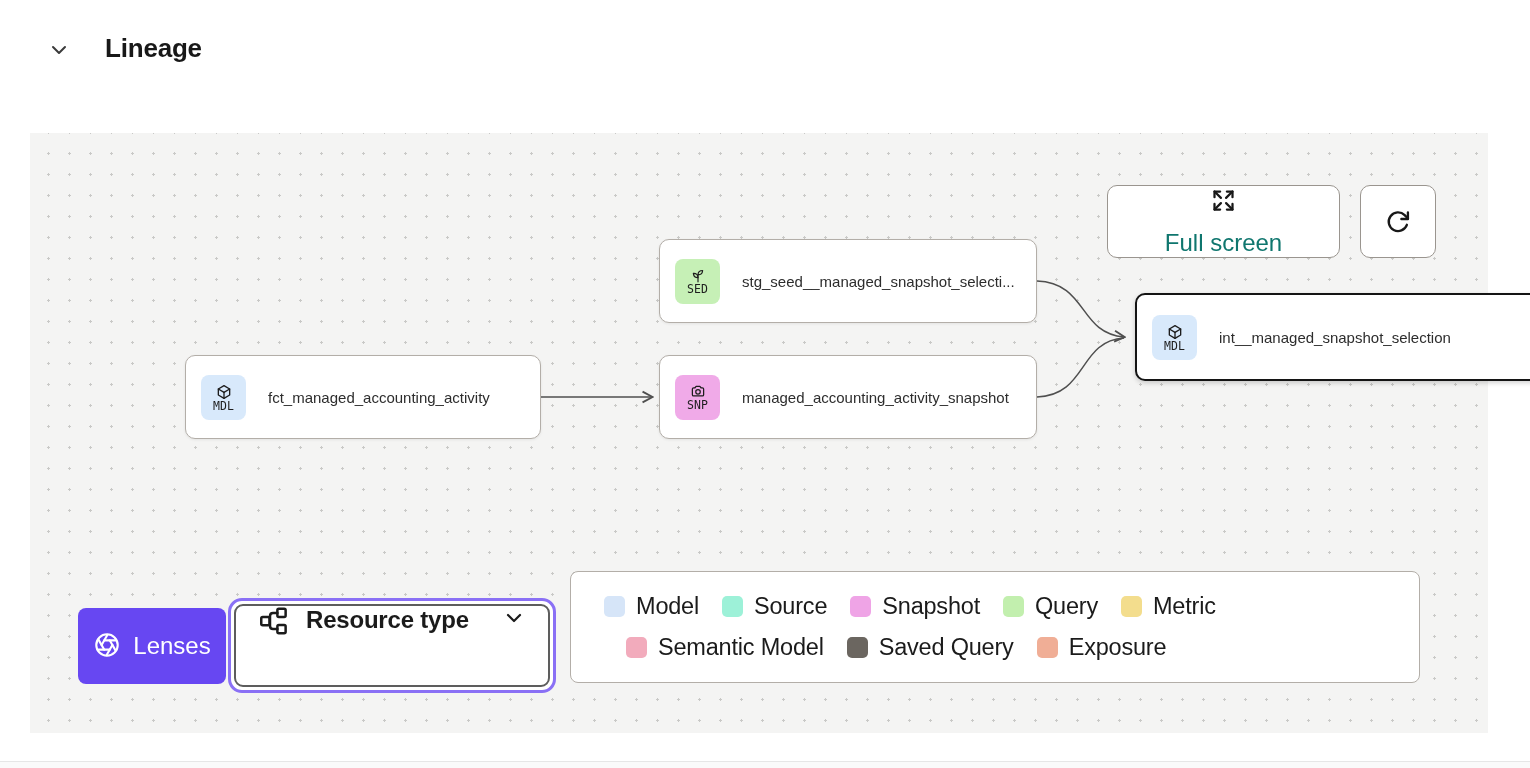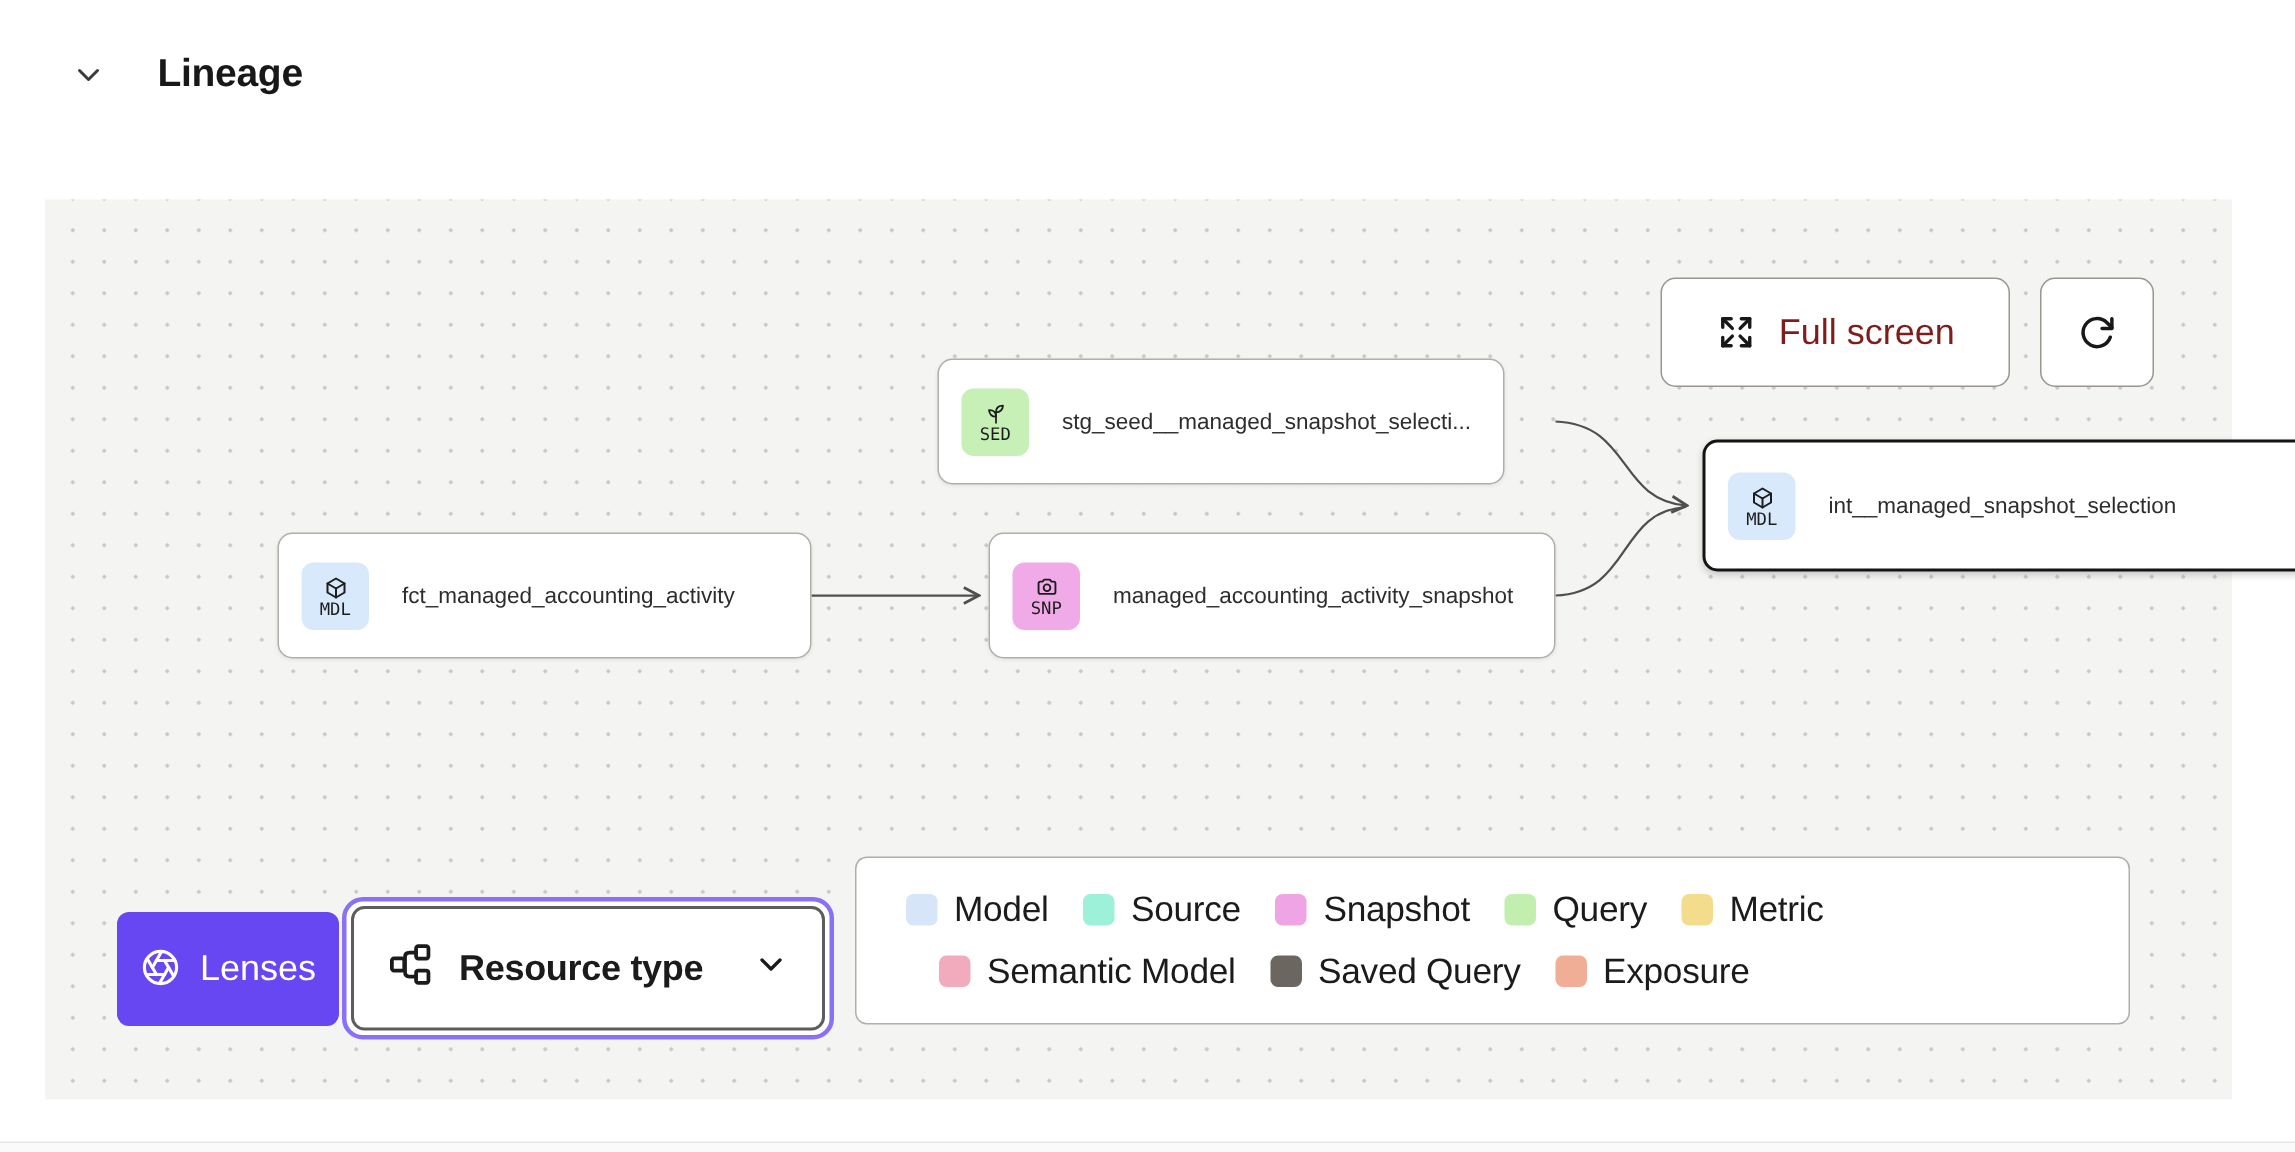--- a/index.html
+++ b/index.html
@@ -31,21 +31,21 @@
     background-size: 21px 21px;
     background-position: 8px 10px;
   }
 
   .edges-layer { position: absolute; left: 0; top: 0; width: 1458px; height: 600px; pointer-events: none; }
 
   
   .btn-plain {
     position: absolute; display: flex; align-items: center; justify-content: center;
     background: #fff; border: 1.6px solid #9a958f; border-radius: 10px;
-    cursor: pointer; color: #7f1d1d;
+    cursor: pointer; color: #0f766e; flex-direction: column;
   }
   .fullscreen-btn { left: 1077px; top: 52px; width: 233px; height: 73px; gap: 15px; }
   .fullscreen-btn .label { font-size: 24px; font-weight: 500; }
   .refresh-btn { left: 1330px; top: 52px; width: 76px; height: 73px; }
   .btn-plain svg { display: block; }
 
   
   .node {
     position: absolute; display: flex; align-items: center; gap: 22px;
     background: #fff; border: 1.6px solid #b3aea8; border-radius: 10px;
@@ -58,42 +58,42 @@
     display: flex; flex-direction: column; align-items: center; justify-content: center;
     color: #1d1d1d;
   }
   .node-icon svg { display: block; margin-top: 2px; }
   .node-abbr {
     font-family: "DejaVu Sans Mono", monospace;
     font-size: 11.5px; font-weight: 500; line-height: 13px; letter-spacing: 0;
   }
   .node-label { font-size: 15px; color: #2d2d2d; white-space: nowrap; }
 
-  .node-seed { left: 595px; top: 106px; width: 378px; }
+  .node-seed { left: 629px; top: 106px; width: 378px; }
   .node-fct  { left: 155px; top: 222px; width: 356px; }
   .node-snp  { left: 629px; top: 222px; width: 378px; }
   .node-int  { left: 1105px; top: 160px; width: 420px; height: 88px; }
 
   
   .lenses-btn {
     position: absolute; left: 48px; top: 475px; width: 148px; height: 76px;
     border-radius: 8px; border: none; display: flex; align-items: center; justify-content: center;
     gap: 12px; color: #fff; cursor: pointer;
   }
   .lenses-btn .label { font-size: 24px; font-weight: 500; }
 
   
   .resource-dropdown {
     position: absolute; left: 198px; top: 465px; width: 328px; height: 95px;
     border: 3.5px solid #8a70f5; border-radius: 14px; background: #fff;
     padding: 3px; cursor: pointer;
   }
   .resource-dropdown-inner {
     width: 100%; height: 100%; border: 2px solid #5d5d5d; border-radius: 9px;
-    display: flex; align-items: center; gap: 18px; padding: 0 22px;
+    display: flex; gap: 18px; padding: 0 22px;
     color: #1b1b1b;
   }
   .resource-dropdown-inner .label { font-size: 24px; font-weight: 700; letter-spacing: -0.2px; flex: 1; }
 
   
   .legend {
     position: absolute; left: 540px; top: 438px; width: 850px; height: 112px;
     background: #fff; border: 1.6px solid #b3aea8; border-radius: 8px;
     display: flex; flex-direction: column; justify-content: center; gap: 14px;
   }

